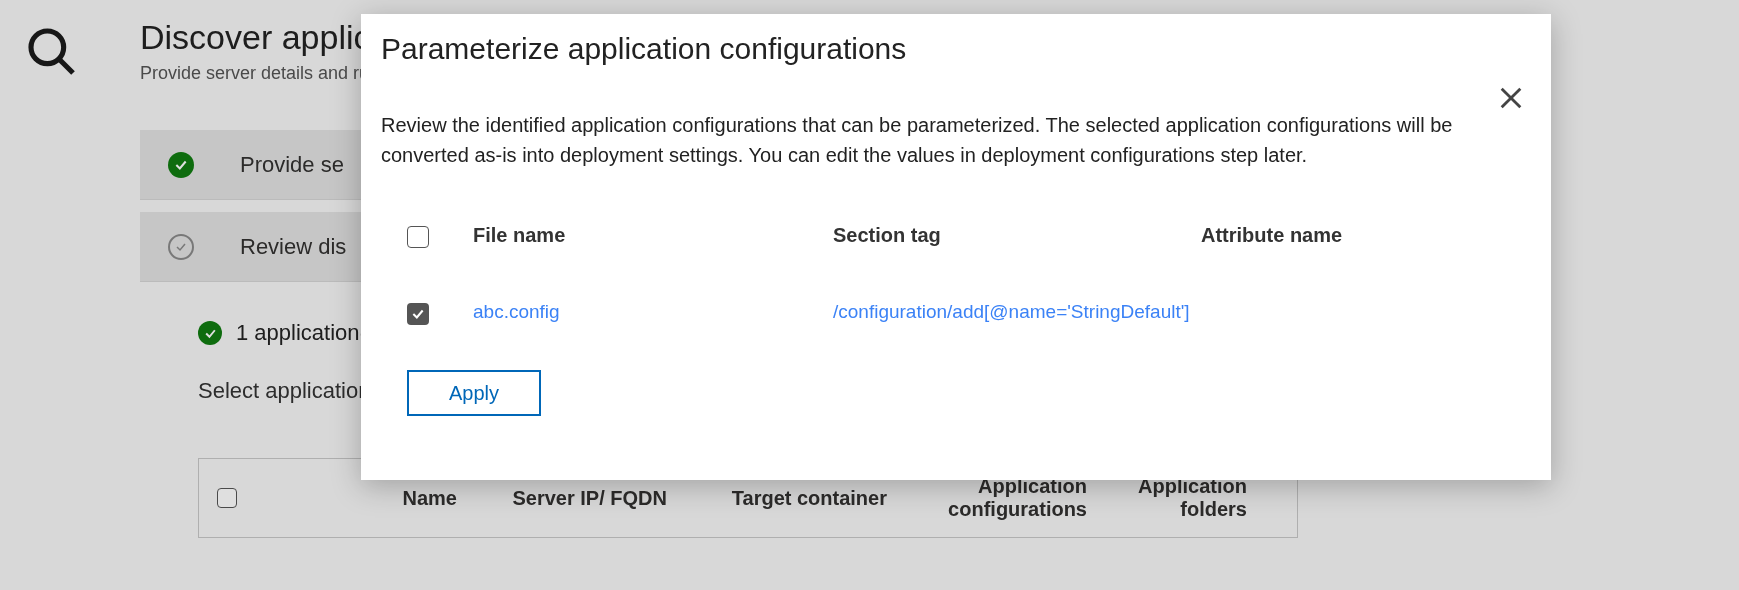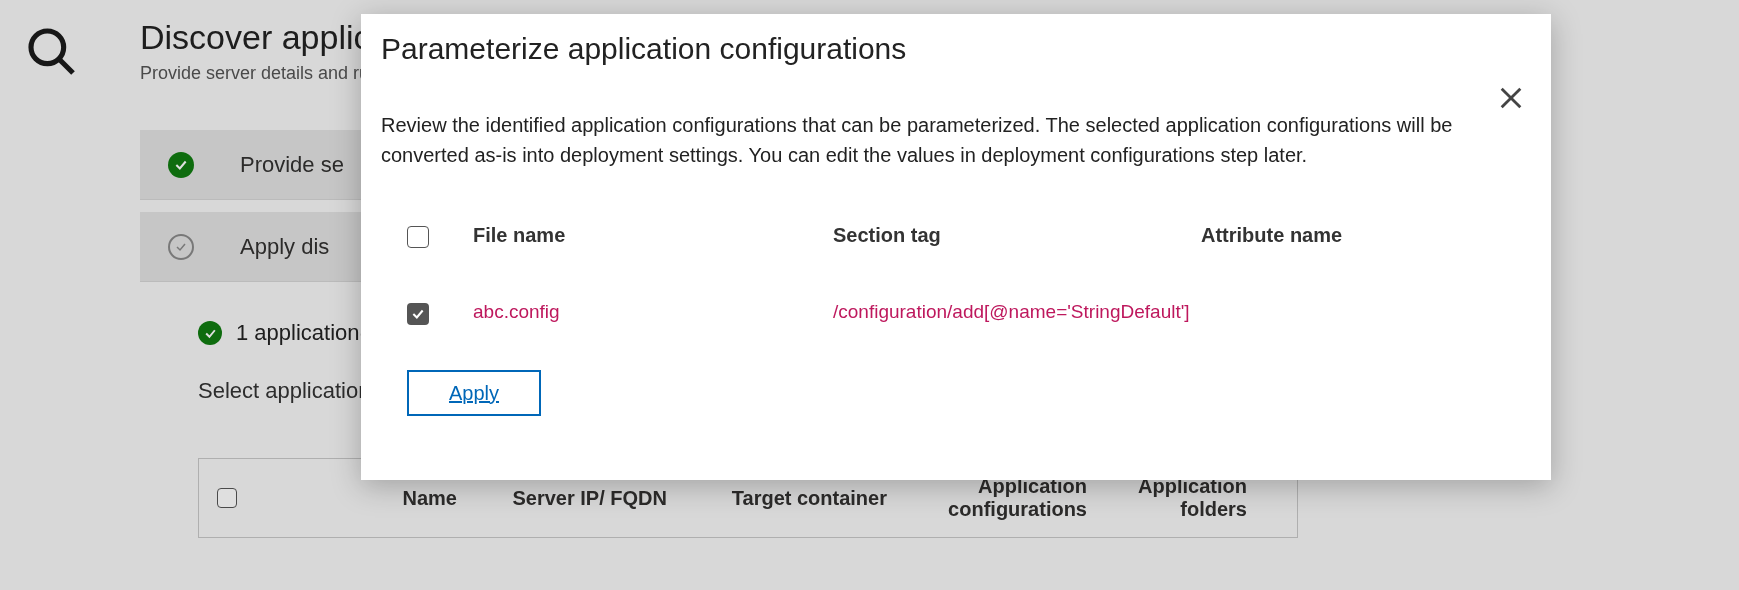--- a/index.html
+++ b/index.html
@@ -152,21 +152,21 @@
   .modal-table {
     margin-top: 54px;
     margin-left: 26px;
   }
   .modal-row {
     display:flex;
     align-items:flex-start;
   }
   .modal-head .cell { font-size: 20px; font-weight:600; color:#333; }
   .modal-body { margin-top: 48px; }
-  .modal-body .cell { font-size: 19px; color:#be185d; }
+  .modal-body .cell { font-size: 19px; color:#3b82f6; }
   .cell.cb { width: 66px; padding-top:2px;}
   .cell.fn { width: 360px; }
   .cell.st { width: 368px; padding-right: 30px; }
   .cell.an { width: 260px; }
   .checkbox-outline {
     width: 22px; height:22px; border:1.6px solid #555; border-radius:4px; background:#fff;
     display:inline-flex;align-items:center;justify-content:center;
     cursor:pointer;
   }
   .checkbox-filled {
@@ -178,21 +178,20 @@
     margin-top: 44px;
     margin-left: 26px;
     width: 134px;
     height: 46px;
     border: 2px solid #0067b8;
     background: #fff;
     color: #0067b8;
     font-size: 20px;
     display:flex;align-items:center;justify-content:center;
     cursor:pointer;
-    text-decoration:underline;
   }
 </style>
 </head>
 <body>
 
 <div class="bg-page">
   <div class="bg-search-icon">
     <svg width="56" height="56" viewBox="0 0 24 24" fill="none" stroke="#1b1b1b" stroke-width="2.2">
       <circle cx="10" cy="10" r="7"></circle>
       <line x1="15.2" y1="15.2" x2="21" y2="21"></line>
@@ -211,21 +210,21 @@
           </svg>
       </div>
       <div class="bg-step-label">Provide se</div>
     </div>
     <div class="bg-step-row">
       <div class="bg-step-icon-pending">
         <svg width="12" height="12" viewBox="0 0 24 24" fill="none" stroke="#8a8a8a" stroke-width="3">
             <polyline points="4 12 10 18 20 6"></polyline>
           </svg>
       </div>
-      <div class="bg-step-label">Apply dis</div>
+      <div class="bg-step-label">Review dis</div>
     </div>
   </div>
 
   <div class="bg-app-summary">
     <div class="dot">
       <svg width="13" height="13" viewBox="0 0 24 24" fill="none" stroke="#fff" stroke-width="3.5">
           <polyline points="4 12 10 18 20 6"></polyline>
         </svg>
     </div>
     <span style="font-size:22px;color:#222;">1 application(</span>

